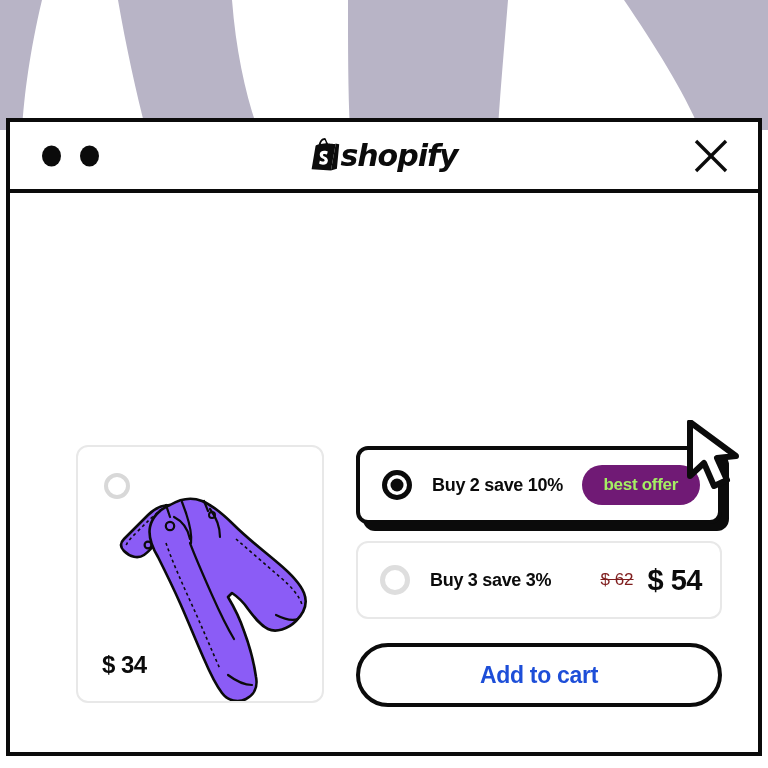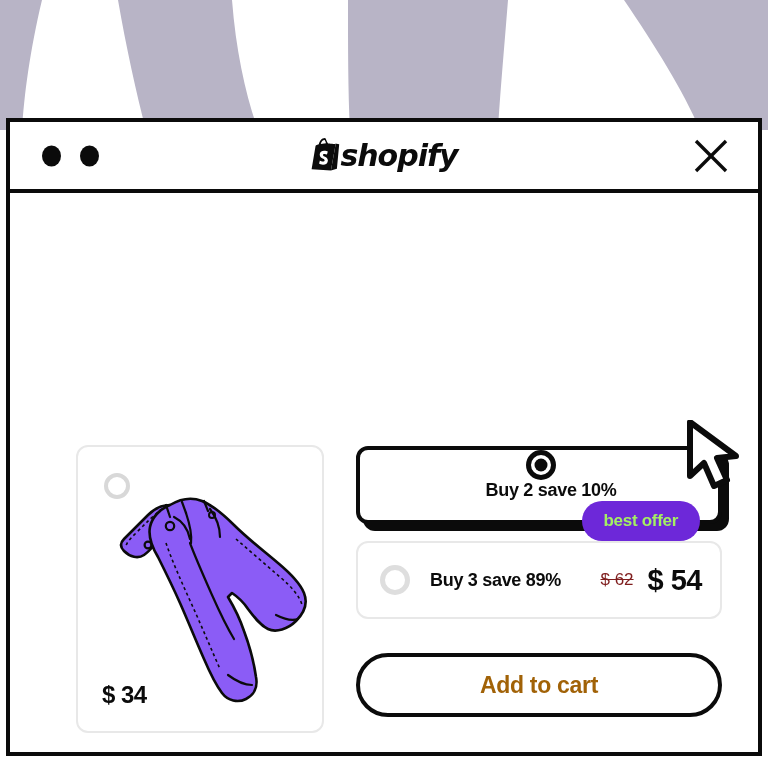--- a/index.html
+++ b/index.html
@@ -123,21 +123,21 @@
     width: 646px;
     display: flex;
     gap: 32px;
     align-items: flex-start;
   }
 
   
   #product-card {
     position: relative;
     width: 248px;
-    height: 288px;
+    height: 258px;
     background: #ffffff;
     border: 2px solid #e8e8e8;
     border-radius: 12px;
     flex: 0 0 248px;
     overflow: hidden;
   }
 
   #product-radio {
     position: absolute;
     left: 26px;
@@ -185,21 +185,20 @@
     border-radius: 12px;
     background: #ffffff;
     display: flex;
     align-items: center;
     padding: 0 18px 0 22px;
     cursor: pointer;
   }
   .offer.selected {
     border: 4px solid #0b0b0b;
     box-shadow: 7px 7px 0 0 #0b0b0b;
-    flex-direction: column;
   }
   .offer.unselected {
     border: 2px solid #e8e8e8;
   }
 
   .radio {
     flex: 0 0 auto;
     width: 30px;
     height: 30px;
     border-radius: 50%;
@@ -233,21 +232,21 @@
   }
 
   .offer-right {
     margin-left: auto;
     display: flex;
     align-items: center;
     gap: 14px;
   }
 
   #best-offer-badge {
-    background: #6d28d9;
+    background: #701a75;
     color: #a4ef63;
     font-size: 17px;
     font-weight: bold;
     letter-spacing: -0.3px;
     padding: 10px 22px;
     border-radius: 999px;
     white-space: nowrap;
   }
 
   .price-old {
@@ -259,31 +258,31 @@
   }
   .price-new {
     font-size: 29px;
     font-weight: bold;
     color: #0b0b0b;
     letter-spacing: -0.5px;
     white-space: nowrap;
   }
 
   #add-to-cart {
-    margin-top: 17px;
+    margin-top: 7px;
     height: 64px;
     width: 100%;
     border: 4px solid #0b0b0b;
     border-radius: 999px;
     background: #ffffff;
     font-family: "Liberation Sans", sans-serif;
     font-size: 23px;
     font-weight: bold;
     letter-spacing: -0.3px;
-    color: #a16207;
+    color: #1d4ed8;
     cursor: pointer;
   }
 
   
   #cursor {
     position: absolute;
     left: 686px;
     top: 420px;
     width: 64px;
     height: 70px;
@@ -402,21 +401,21 @@
         <div class="offer selected">
           <span class="radio on"></span>
           <span class="offer-label">Buy 2 save 10%</span>
           <span class="offer-right">
             <span id="best-offer-badge">best offer</span>
           </span>
         </div>
 
         <div class="offer unselected">
           <span class="radio off"></span>
-          <span class="offer-label">Buy 3 save 89%</span>
+          <span class="offer-label">Buy 3 save 3%</span>
           <span class="offer-right">
             <span class="price-old">$ 62</span>
             <span class="price-new">$ 54</span>
           </span>
         </div>
 
         <button id="add-to-cart">Add to cart</button>
       </div>
 
     </div>

